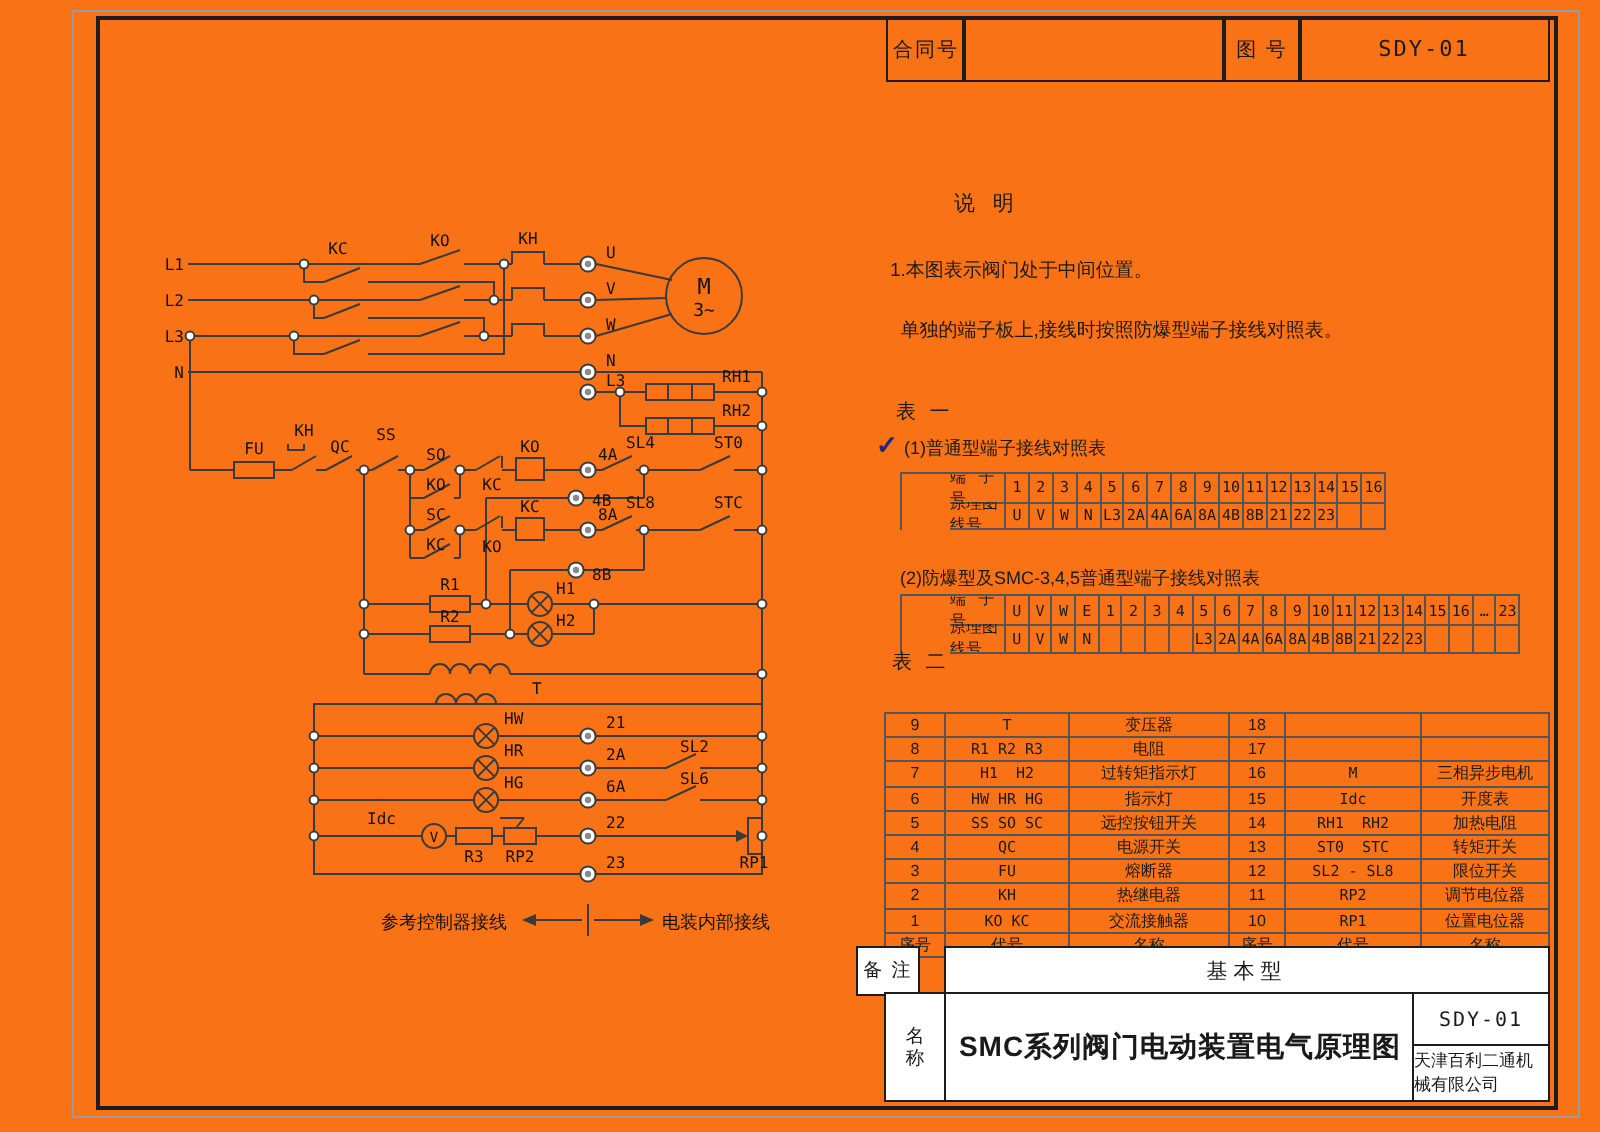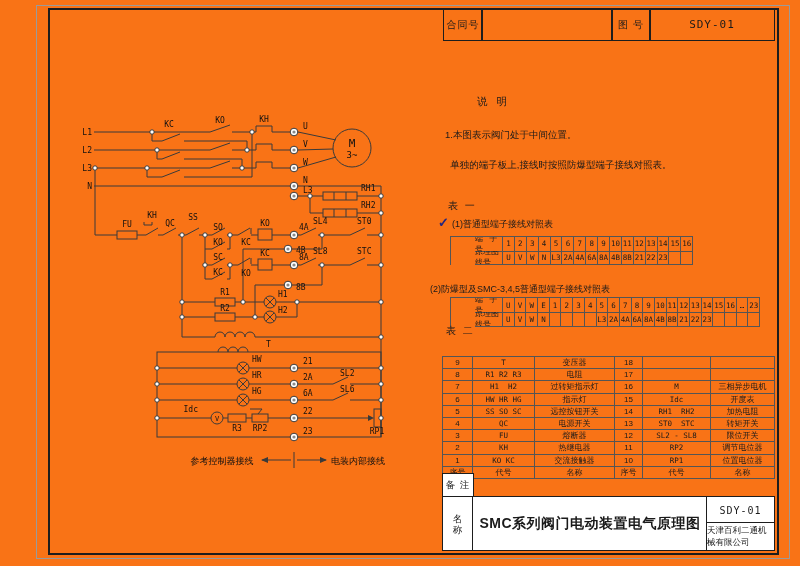--- a/index.html
+++ b/index.html
@@ -310,21 +310,21 @@
       <div class="cell">8A</div>
       <div class="cell">4B</div>
       <div class="cell">8B</div>
       <div class="cell">21</div>
       <div class="cell">22</div>
       <div class="cell">23</div>
       <div class="cell"></div>
       <div class="cell"></div>
     </div>
 
-  <div class="t" style="left:430px;top:283px;font-size:9px;text-align:center;">(2)防爆型及SMC-3,4,5普通型端子接线对照表</div>
+  <div class="t" style="left:450px;top:283px;font-size:9px;text-align:center;">(2)防爆型及SMC-3,4,5普通型端子接线对照表</div>
   <div class="trow" style="left:450px;top:297px;grid-template-columns:52px repeat(22,11.7px);grid-auto-rows:15px;border-left:1px solid #555;border-top:1px solid #555;">
     <div class="th">端 子 号</div>
   <div class="cell">U</div>
       <div class="cell">V</div>
       <div class="cell">W</div>
       <div class="cell">E</div>
       <div class="cell">1</div>
       <div class="cell">2</div>
       <div class="cell">3</div>
       <div class="cell">4</div>
@@ -426,21 +426,22 @@
       <div class="cell mono">RP1</div>
       <div class="cell">位置电位器</div>
       <div class="cell">序号</div>
       <div class="cell">代号</div>
       <div class="cell">名称</div>
       <div class="cell">序号</div>
       <div class="cell">代号</div>
       <div class="cell">名称</div>
     </div>
 
-  <div class="tb lbl" style="left:442px;top:473px;width:32px;height:25px;">备 注</div>
+  <div class="tb lbl" style="left:428px;top:473px;width:32px;height:25px;">备 注</div>
+  <div class="tb" id="tb-basic" style="left:472px;top:473px;width:303px;height:25px;">基本型</div>
   <div class="tb" style="left:442px;top:496px;width:32px;height:55px;">
     <div class="stack lbl">
       <span>名</span>
       <span>称</span>
     </div>
   </div>
   <div class="tb" id="tb-name-val" style="left:472px;top:496px;width:236px;height:55px;">SMC系列阀门电动装置电气原理图</div>
   <div class="tb" id="tb-sdy" style="left:706px;top:496px;width:69px;height:28px;">SDY-01</div>
   <div class="tb" id="tb-company" style="left:706px;top:522px;width:69px;height:29px;">天津百利二通机械有限公司</div>
 </div>

